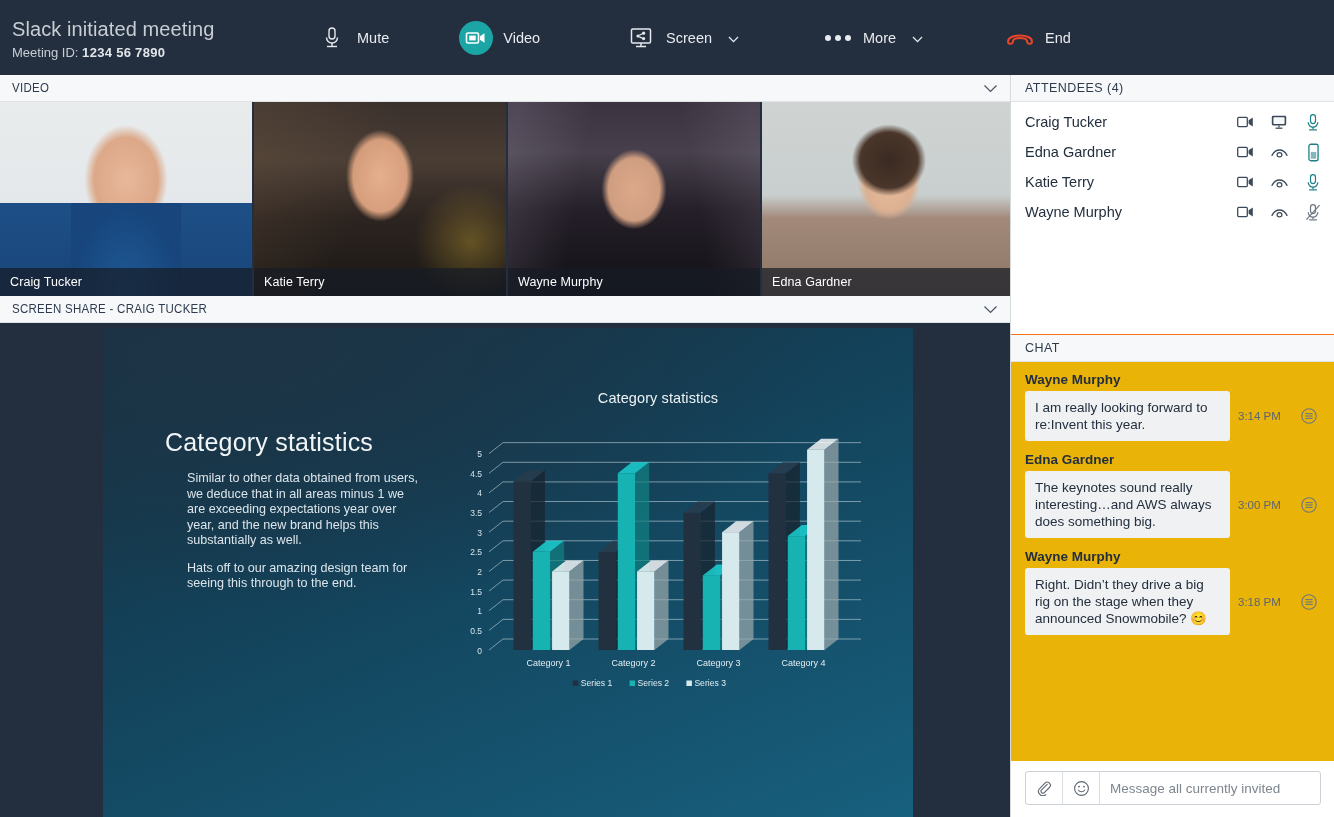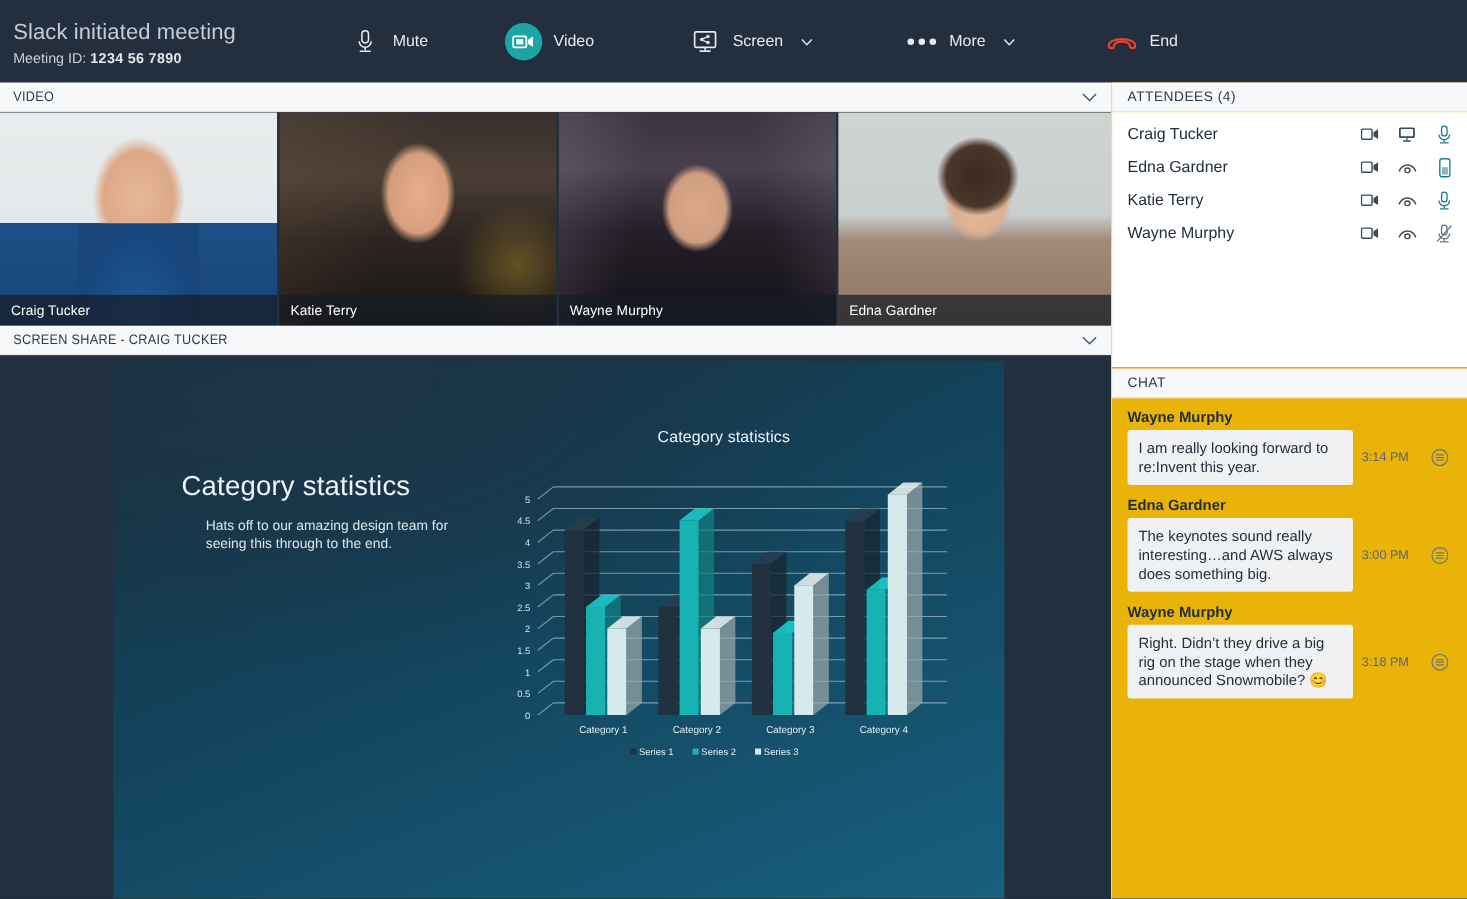--- a/index.html
+++ b/index.html
@@ -271,20 +271,21 @@
             </svg>
         </span>
       </div>
 
       <div class="share-area">
         <div class="slide">
 
           <div class="slide-left">
             <div class="slide-h1">Category statistics</div>
             <div class="slide-body">
+              <p>Similar to other data obtained from users, we deduce that in all areas minus 1 we are exceeding expectations year over year, and the new brand helps this substantially as well.</p>
               <p>Hats off to our amazing design team for seeing this through to the end.</p>
             </div>
           </div>
 
           <div class="chart-wrap">
             <div class="chart-title">Category statistics</div>
             <svg class="chart-svg" id="chart" viewBox="0 0 430 300">
                 <line x1="60" y1="227" x2="418" y2="227" stroke="#cfe0e6" stroke-width="1" opacity=".55"></line>
                 <line x1="46" y1="238" x2="60" y2="227" stroke="#cfe0e6" stroke-width="1" opacity=".55"></line>
                 <text x="39" y="241.5" text-anchor="end" font-family="Liberation Sans, sans-serif" font-size="8.5" fill="#d7e4ea">0</text>
@@ -530,16 +531,34 @@
     <circle cx="8" cy="8" r="7.2" fill="none" stroke="#6b7680" stroke-width="1.1"></circle>
     <line x1="4.4" y1="5.6" x2="11.6" y2="5.6" stroke="#6b7680" stroke-width="1.1"></line>
     <line x1="4.4" y1="8" x2="11.6" y2="8" stroke="#6b7680" stroke-width="1.1"></line>
     <line x1="4.4" y1="10.4" x2="11.6" y2="10.4" stroke="#6b7680" stroke-width="1.1"></line>
   </svg></span>
        </div>
      </div>
    </div>
           </div>
 
+        <div class="chat-input-wrap">
+          <div class="chat-input">
+            <div class="ci-btn">
+              <svg width="16" height="16" viewBox="0 0 16 16">
+                <path d="M11.2 4.3 L5.6 9.9 a1.9 1.9 0 0 0 2.7 2.7 l5.1-5.1 a3.1 3.1 0 0 0-4.4-4.4 L3.6 8.5 a4.4 4.4 0 0 0 6.2 6.2" fill="none" stroke="#5c6672" stroke-width="1.1" stroke-linecap="round"></path>
+              </svg>
+            </div>
+            <div class="ci-btn">
+              <svg width="17" height="17" viewBox="0 0 17 17">
+                <circle cx="8.5" cy="8.5" r="6.9" fill="none" stroke="#5c6672" stroke-width="1.1"></circle>
+                <circle cx="6" cy="6.6" r=".95" fill="#5c6672"></circle>
+                <circle cx="11" cy="6.6" r=".95" fill="#5c6672"></circle>
+                <path d="M5.4 10.2 a3.6 3.2 0 0 0 6.2 0" fill="none" stroke="#5c6672" stroke-width="1.1" stroke-linecap="round"></path>
+              </svg>
+            </div>
+            <input class="ci-field" type="text" placeholder="Message all currently invited" style="">
+          </div>
+        </div>
       </div>
     </div>
   </div>
 </div>
 
 </body></html>

